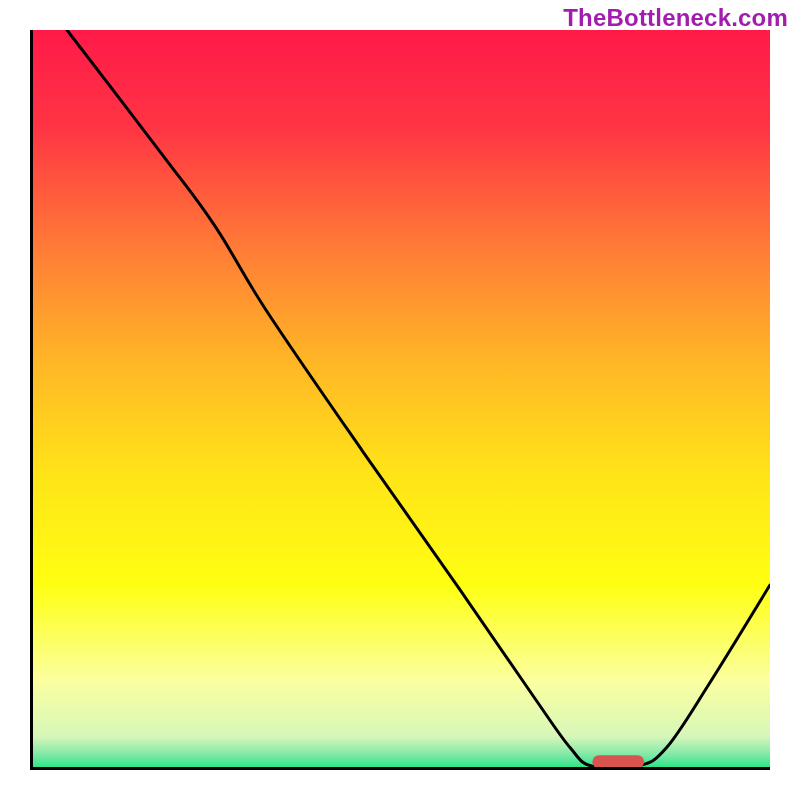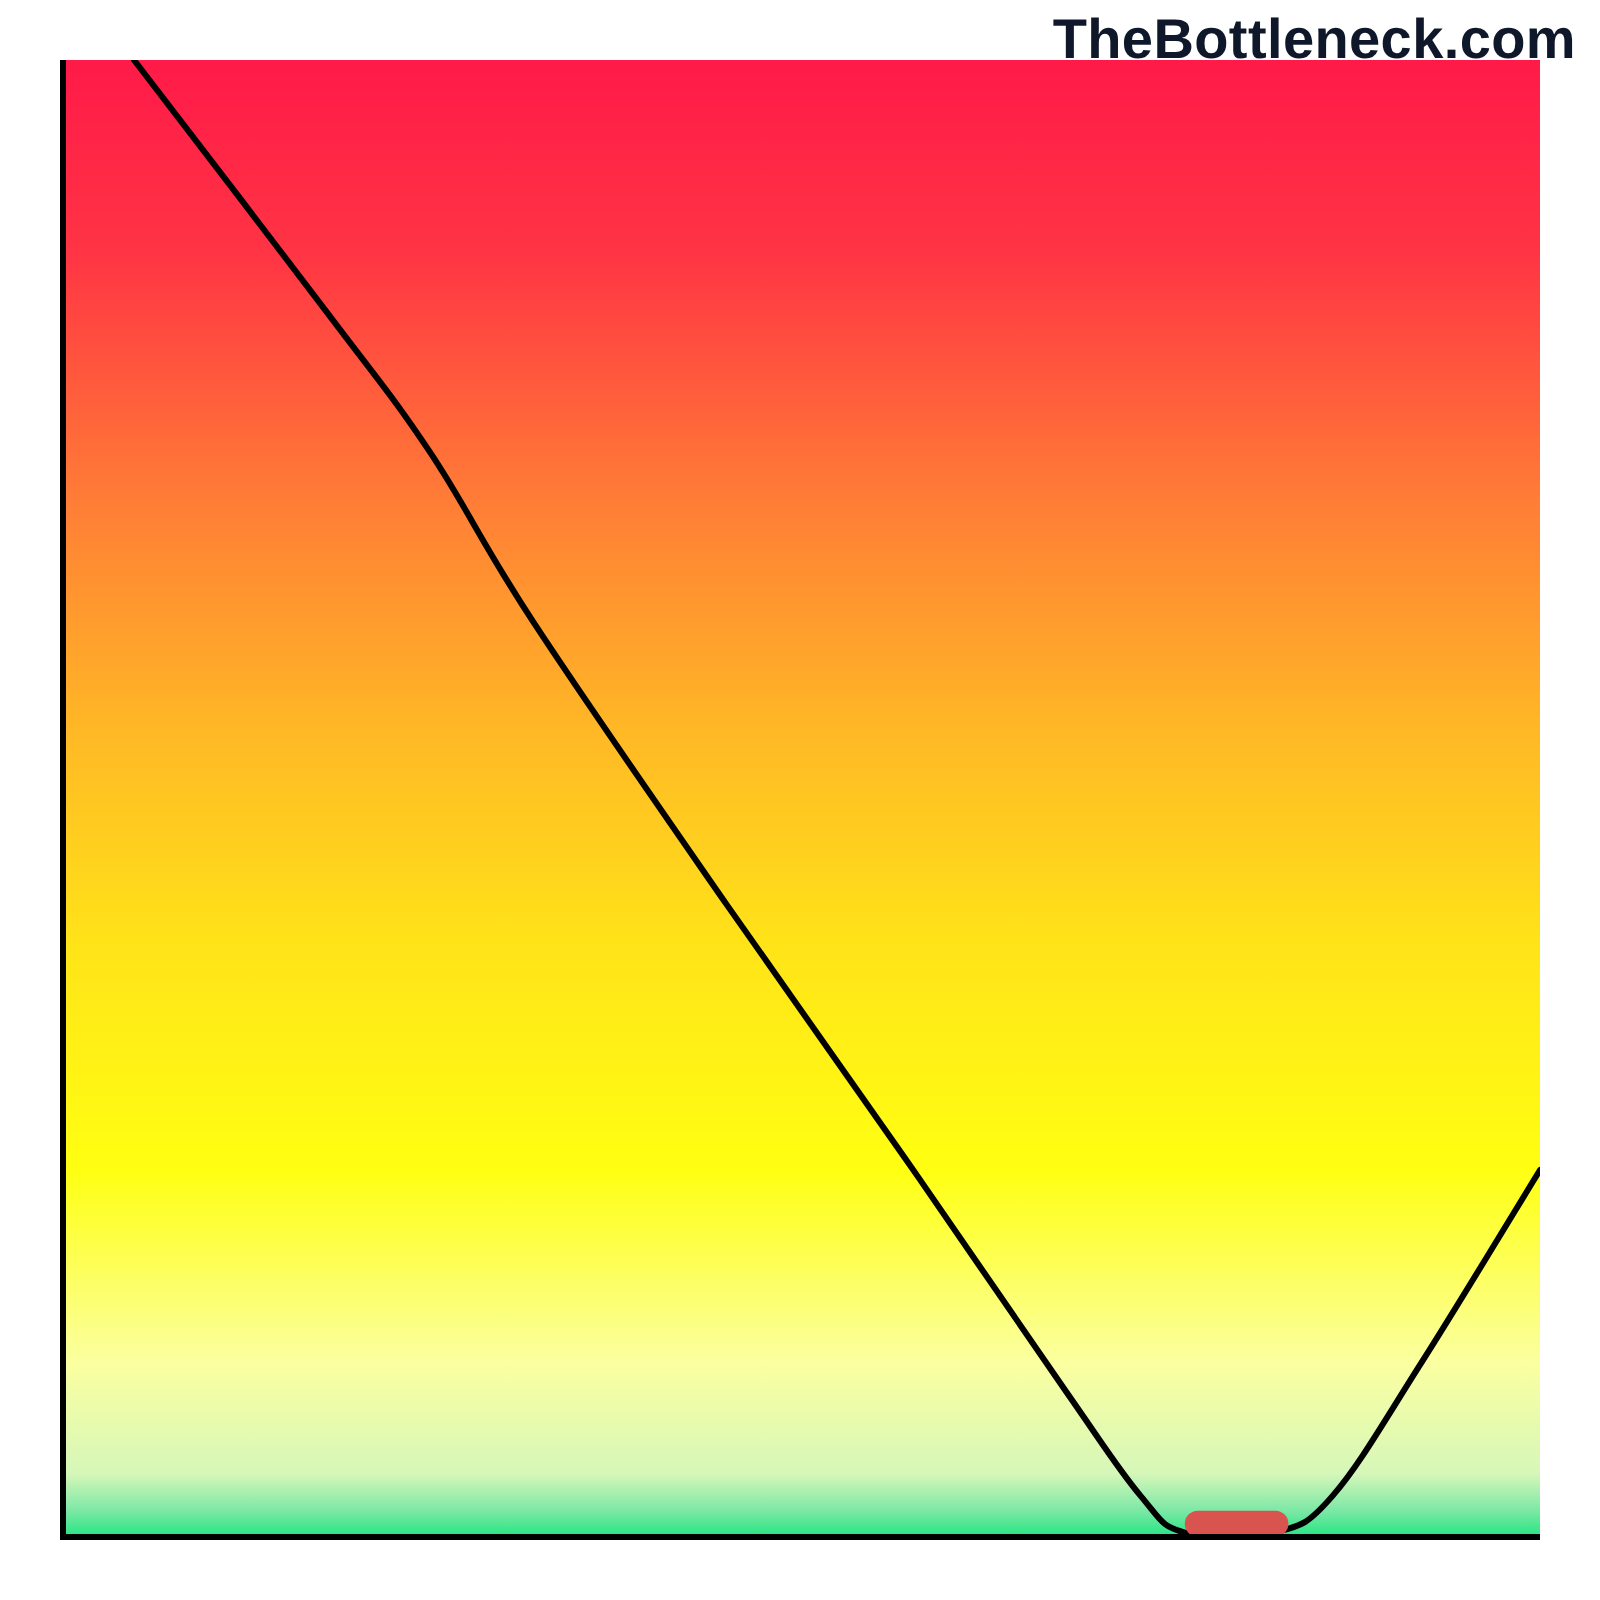--- a/index.html
+++ b/index.html
@@ -12,23 +12,23 @@
   }
   .container {
     position: relative;
     width: 800px;
     height: 800px;
   }
   .watermark {
     position: absolute;
     top: 4px;
     right: 12px;
-    font-size: 28px;
+    font-size: 24px;
     font-weight: 600;
-    color: #0f172a;
+    color: #a21caf;
     letter-spacing: 0.2px;
   }
   .plot {
     position: absolute;
     left: 30px;
     top: 30px;
     width: 740px;
     height: 740px;
   }
   .plot svg {

